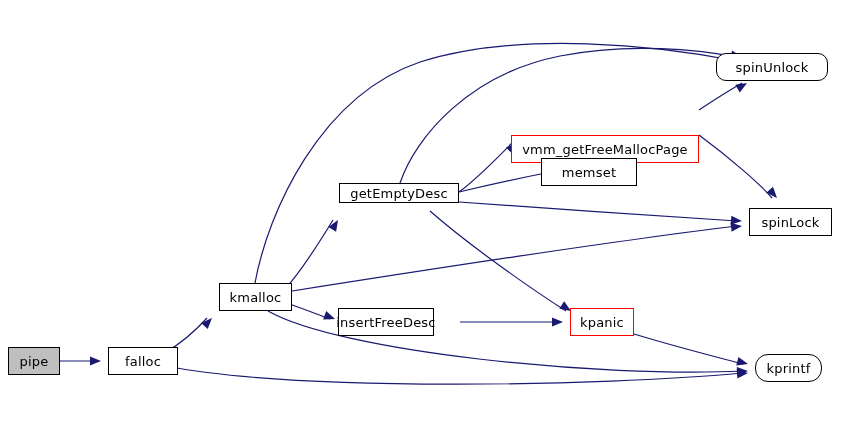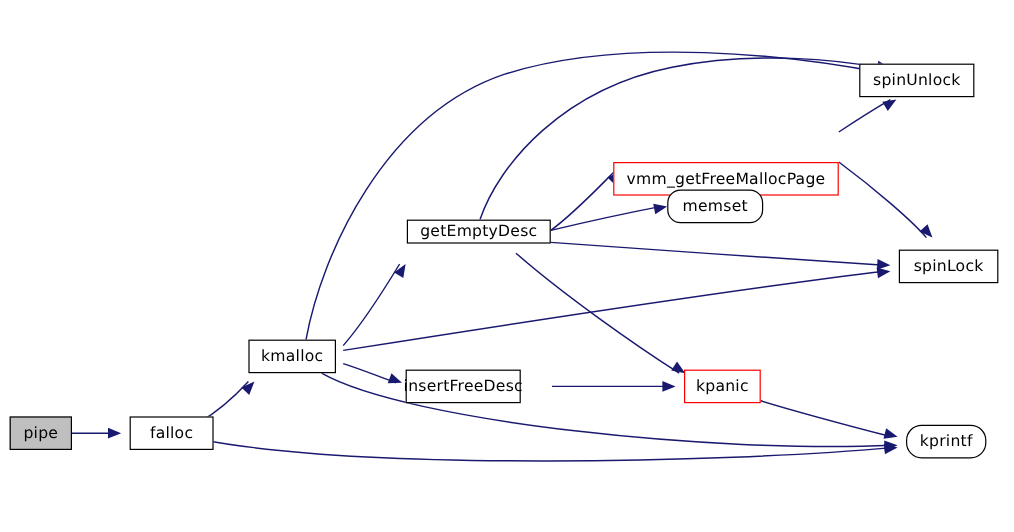--- a/index.html
+++ b/index.html
@@ -133,39 +133,39 @@
         <polygon class="edge-head" points="0,0 -11,-4.5 -11,4.5" fill="#191970" transform="translate(748,364) rotate(14.566070732620076)"></polygon>
       </g>
     </svg>
   <div id="node-layer">
       <div class="node-box filled" style="left: 8px; top: 347px; width: 52px; height: 28px; align-items: center;">
         <span class="node-label">pipe</span>
       </div>
       <div class="node-box" style="left: 108px; top: 347px; width: 70px; height: 28px;">
         <span class="node-label">falloc</span>
       </div>
-      <div class="node-box" style="left: 207px; top: 283px; width: 73px; height: 28px;">
+      <div class="node-box" style="left: 219px; top: 283px; width: 73px; height: 28px;">
         <span class="node-label">kmalloc</span>
       </div>
       <div class="node-box" style="left: 339px; top: 183px; width: 120px; height: 20px;">
         <span class="node-label">getEmptyDesc</span>
       </div>
       <div class="node-box" style="left: 338px; top: 308px; width: 96px; height: 28px;">
         <span class="node-label">insertFreeDesc</span>
       </div>
       <div class="node-box red" style="left: 511px; top: 107px; width: 188px; height: 28px; margin-top: 28px;">
         <span class="node-label">vmm_getFreeMallocPage</span>
       </div>
-      <div class="node-box" style="left: 556px; top: 158px; width: 80px; height: 28px; border-radius: 11px;">
+      <div class="node-box" style="left: 541px; top: 158px; width: 96px; height: 28px;">
         <span class="node-label">memset</span>
       </div>
       <div class="node-box red" style="left: 570px; top: 308px; width: 64px; height: 28px;">
         <span class="node-label">kpanic</span>
       </div>
-      <div class="node-box" style="left: 716px; top: 53px; width: 96px; height: 28px;">
+      <div class="node-box" style="left: 716px; top: 53px; width: 112px; height: 28px; border-radius: 10px;">
         <span class="node-label">spinUnlock</span>
       </div>
       <div class="node-box" style="left: 749px; top: 208px; width: 83px; height: 28px;">
         <span class="node-label">spinLock</span>
       </div>
       <div class="node-box" style="left: 755px; top: 354px; width: 67px; height: 28px; border-radius: 13px;">
         <span class="node-label">kprintf</span>
       </div>
     </div>
 </div>

